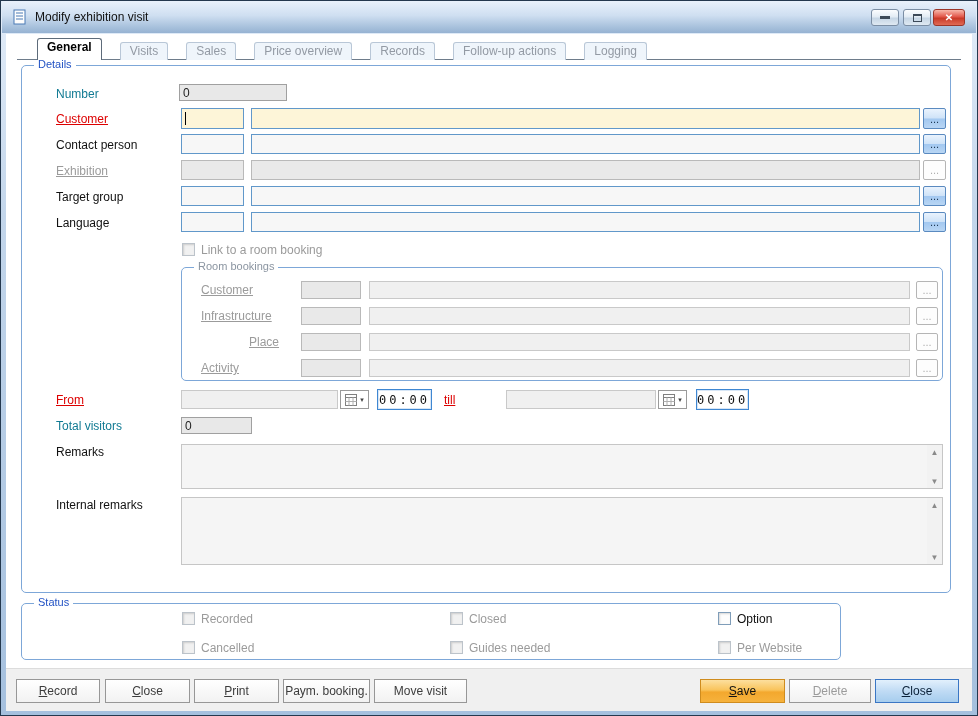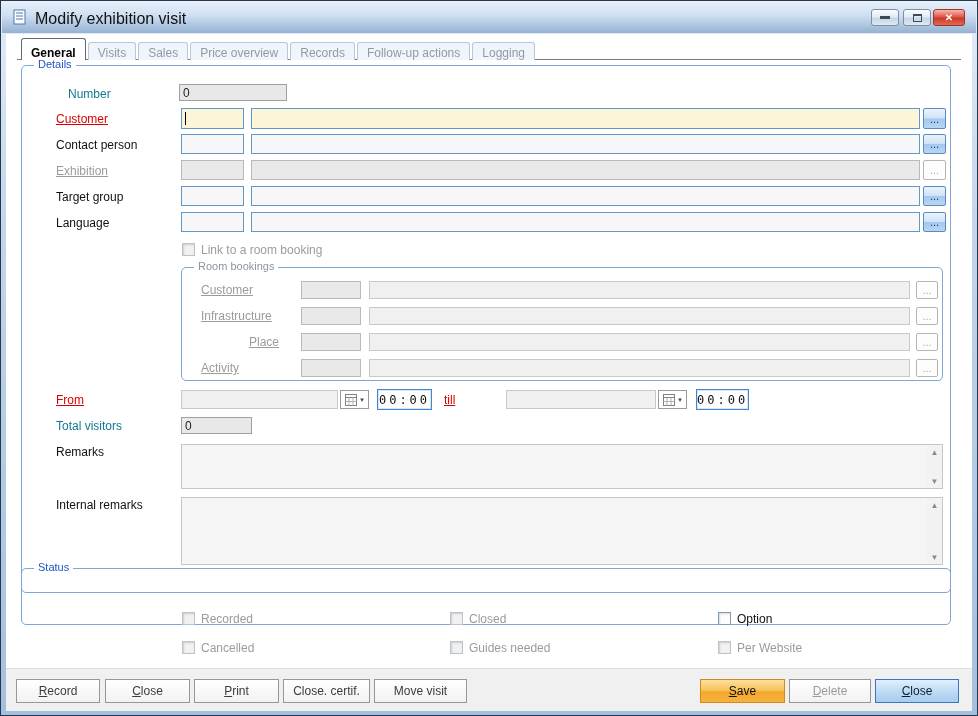--- a/index.html
+++ b/index.html
@@ -4,35 +4,35 @@
 <style>
   html,body{margin:0;padding:0;background:#fff;}
   *{box-sizing:border-box;}
   .win{position:relative;width:978px;height:716px;font-family:"Liberation Sans",sans-serif;font-size:12px;
        background:linear-gradient(180deg,#e3edf9 0%,#c3d6eb 30%,#a5c0de 100%);
        border:1px solid #24384e;overflow:hidden;}
   
   .titlebar{position:absolute;left:1px;top:0;right:1px;height:32px;
        background:linear-gradient(180deg,#e9f1fb 0%,#cfdff1 45%,#a9c2dd 80%,#96b2d2 100%);}
   .tb-ico{position:absolute;left:10px;top:8px;width:16px;height:16px;}
-  .tb-title{position:absolute;left:33px;top:9px;color:#111;font-size:16px;}
+  .tb-title{position:absolute;left:33px;top:9px;color:#111;font-size:12px;}
   .wbtn{position:absolute;top:8px;height:17px;border:1px solid #7b8ea4;border-radius:3px;
        background:linear-gradient(180deg,#fbfdfe 0%,#e3ecf4 45%,#c6d6e5 55%,#dfe9f2 100%);
        display:flex;align-items:center;justify-content:center;cursor:pointer;}
   .wbtn.closeb{border-color:#9c3528;background:linear-gradient(180deg,#f7b8ab 0%,#e2574a 45%,#c93a28 55%,#e06a54 100%);
        color:#fff;font-weight:bold;font-size:10px;}
   .glyph-min{width:10px;height:3px;background:#3d4a58;}
   .glyph-max{width:9px;height:8px;border:1px solid #3d4a58;border-top-width:2px;background:transparent;}
   
   .client{position:absolute;left:5px;top:33px;right:5px;height:634px;background:#ffffff;}
   .footerbar{position:absolute;left:5px;top:667px;right:5px;height:43px;background:#f0f0f0;border-top:1px solid #dcdcdc;}
   
   .tabs{position:absolute;left:20px;top:37px;height:22px;display:flex;align-items:flex-end;gap:2px;z-index:3;}
   .tab{height:18px;padding:1px 9px 0 9px;border:1px solid #b9c7d7;border-bottom:none;border-radius:3px 3px 0 0;
-       background:#eff5fb;color:#939aa4;display:flex;align-items:flex-end;cursor:pointer;white-space:nowrap;}
+       background:#eff5fb;color:#939aa4;display:flex;align-items:flex-start;cursor:pointer;white-space:nowrap;margin-left:16px;}
   .tab.active{height:22px;background:#fff;color:#000;font-weight:bold;border-color:#5d6b7a;z-index:4;}
   .tabline{position:absolute;left:16px;top:58px;width:944px;height:1px;background:#6e7c8b;z-index:2;}
   
   .grp{position:absolute;border:1px solid #7da7d8;border-radius:5px;background:transparent;}
   .legend{position:absolute;top:-8px;left:12px;background:#fff;padding:0 4px;font-size:11px;}
   .legend.blue{color:#2353c4;}
   .legend.gray{color:#8b95a1;}
   
   .lbl{position:absolute;font-size:12px;white-space:nowrap;color:#111;}
   .lbl.teal{color:#117a93;}
@@ -129,21 +129,21 @@
     <div class="tab">
         <span>Logging</span>
       </div>
   </div>
   <div class="tabline"></div>
 
   <div class="grp" style="left:20px;top:64px;width:930px;height:528px;">
     <span class="legend blue">Details</span>
   </div>
 
-  <span class="lbl teal" style="left:55px;top:86px;margin-left:12px;">Number</span>
+  <span class="lbl teal" style="left:55px;top:86px;">Number</span>
   <input class="inp ro" style="left: 178px; top: 83px; width: 108px; height: 17px;" readonly="" value="0">
 
   <span class="lbl req" style="left:55px;top:111px;">Customer</span>
   <input class="inp yellow" style="left: 180px; top: 107px; width: 63px; height: 21px;" value="">
   <div class="caret" style="left:184px;top:111px;"></div>
   <input class="inp yellow" style="left: 250px; top: 107px; width: 669px; height: 21px;" value="">
   <button class="browse" style="left:922px;top:107px;width:23px;height:21px;">...</button>
 
   <span class="lbl" style="left:55px;top:137px;">Contact person</span>
   <input class="inp" style="left: 180px; top: 133px; width: 63px; height: 20px;" value="">
@@ -230,21 +230,21 @@
     <span class="dn">▼</span>
   </div>
 
   <span class="lbl" style="left:55px;top:497px;">Internal remarks</span>
   <textarea class="txta" style="left: 180px; top: 496px; width: 762px; height: 68px;"></textarea>
   <div class="sb" style="left:926px;top:497px;height:66px;">
     <span class="up">▲</span>
     <span class="dn">▼</span>
   </div>
 
-  <div class="grp" style="left:20px;top:567px;width:930px;height:57px;">
+  <div class="grp" style="left:20px;top:602px;width:820px;height:57px;">
     <span class="legend blue">Status</span>
   </div>
 
   <div class="cb off" style="left:181px;top:611px;"></div>
   <span class="lbl dis" style="left:200px;top:611px;">Recorded</span>
   <div class="cb off" style="left:449px;top:611px;"></div>
   <span class="lbl dis" style="left:468px;top:611px;">Closed</span>
   <div class="cb" style="left:717px;top:611px;"></div>
   <span class="lbl" style="left:736px;top:611px;">Option</span>
 
@@ -258,21 +258,21 @@
   <button class="fbtn" style="left:15px;width:84px;">
       <span class="ak">Record</span>
     </button>
   <button class="fbtn" style="left:104px;width:85px;">
       <span class="ak">Close</span>
     </button>
   <button class="fbtn" style="left:193px;width:85px;">
       <span class="ak">Print</span>
     </button>
   <button class="fbtn" style="left:282px;width:87px;">
-      <span>Close. certif.</span>
+      <span>Paym. booking.</span>
     </button>
   <button class="fbtn" style="left:373px;width:93px;">
       <span>Move visit</span>
     </button>
   <button class="fbtn save" style="left:699px;width:85px;">
       <span class="ak">Save</span>
     </button>
   <button class="fbtn off" style="left:788px;width:82px;">
       <span class="ak">Delete</span>
     </button>

